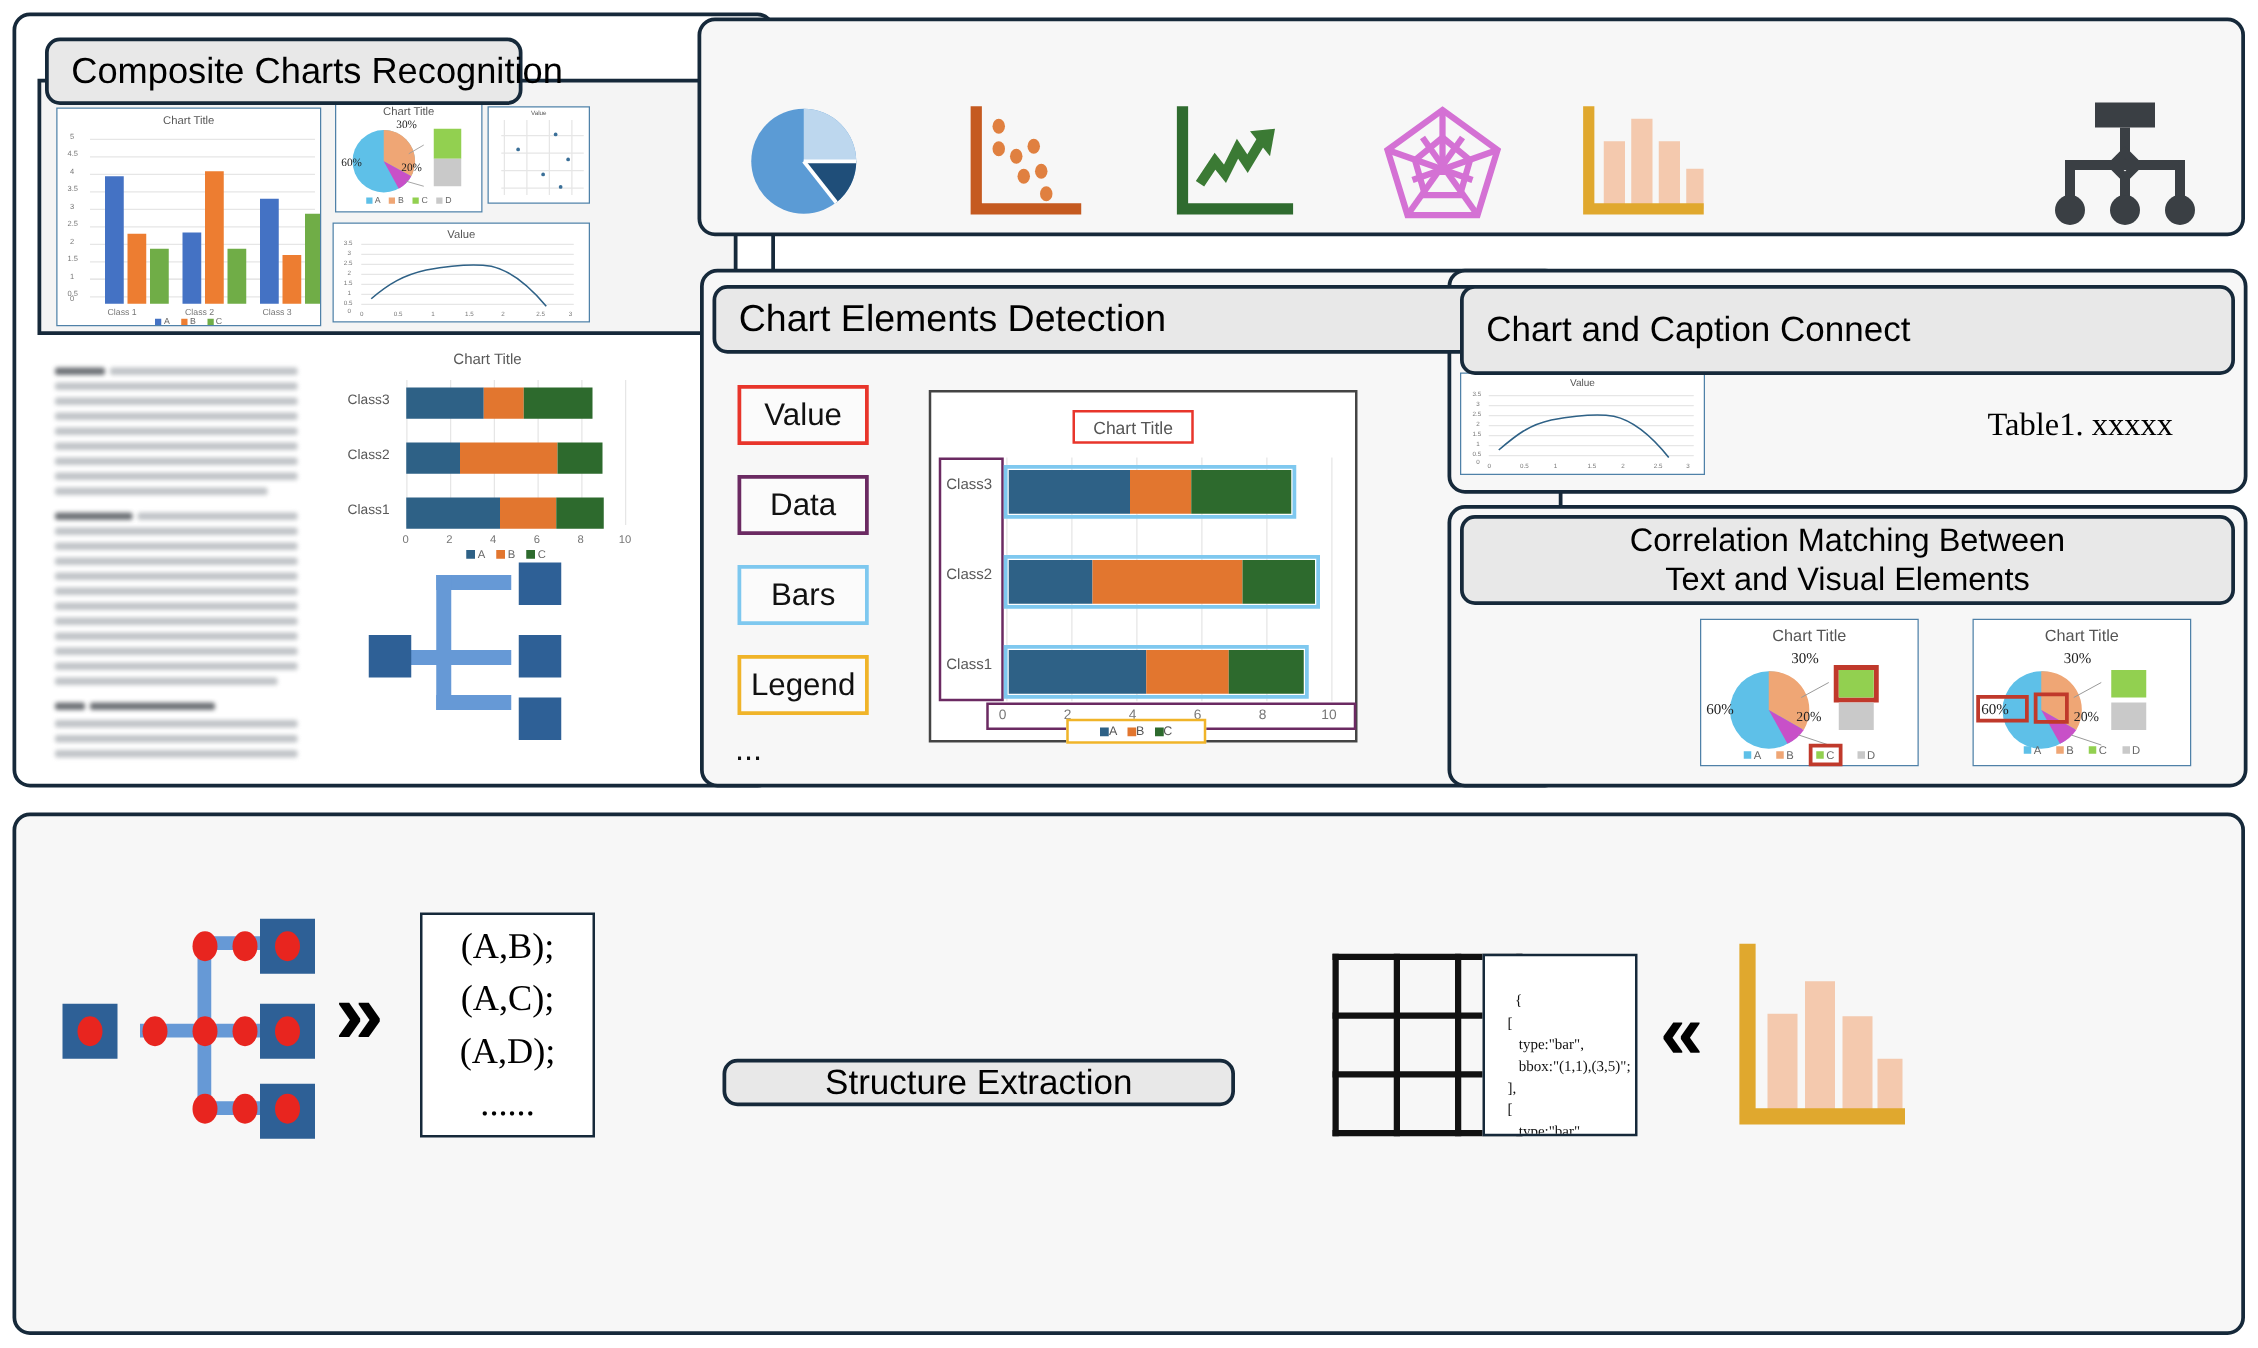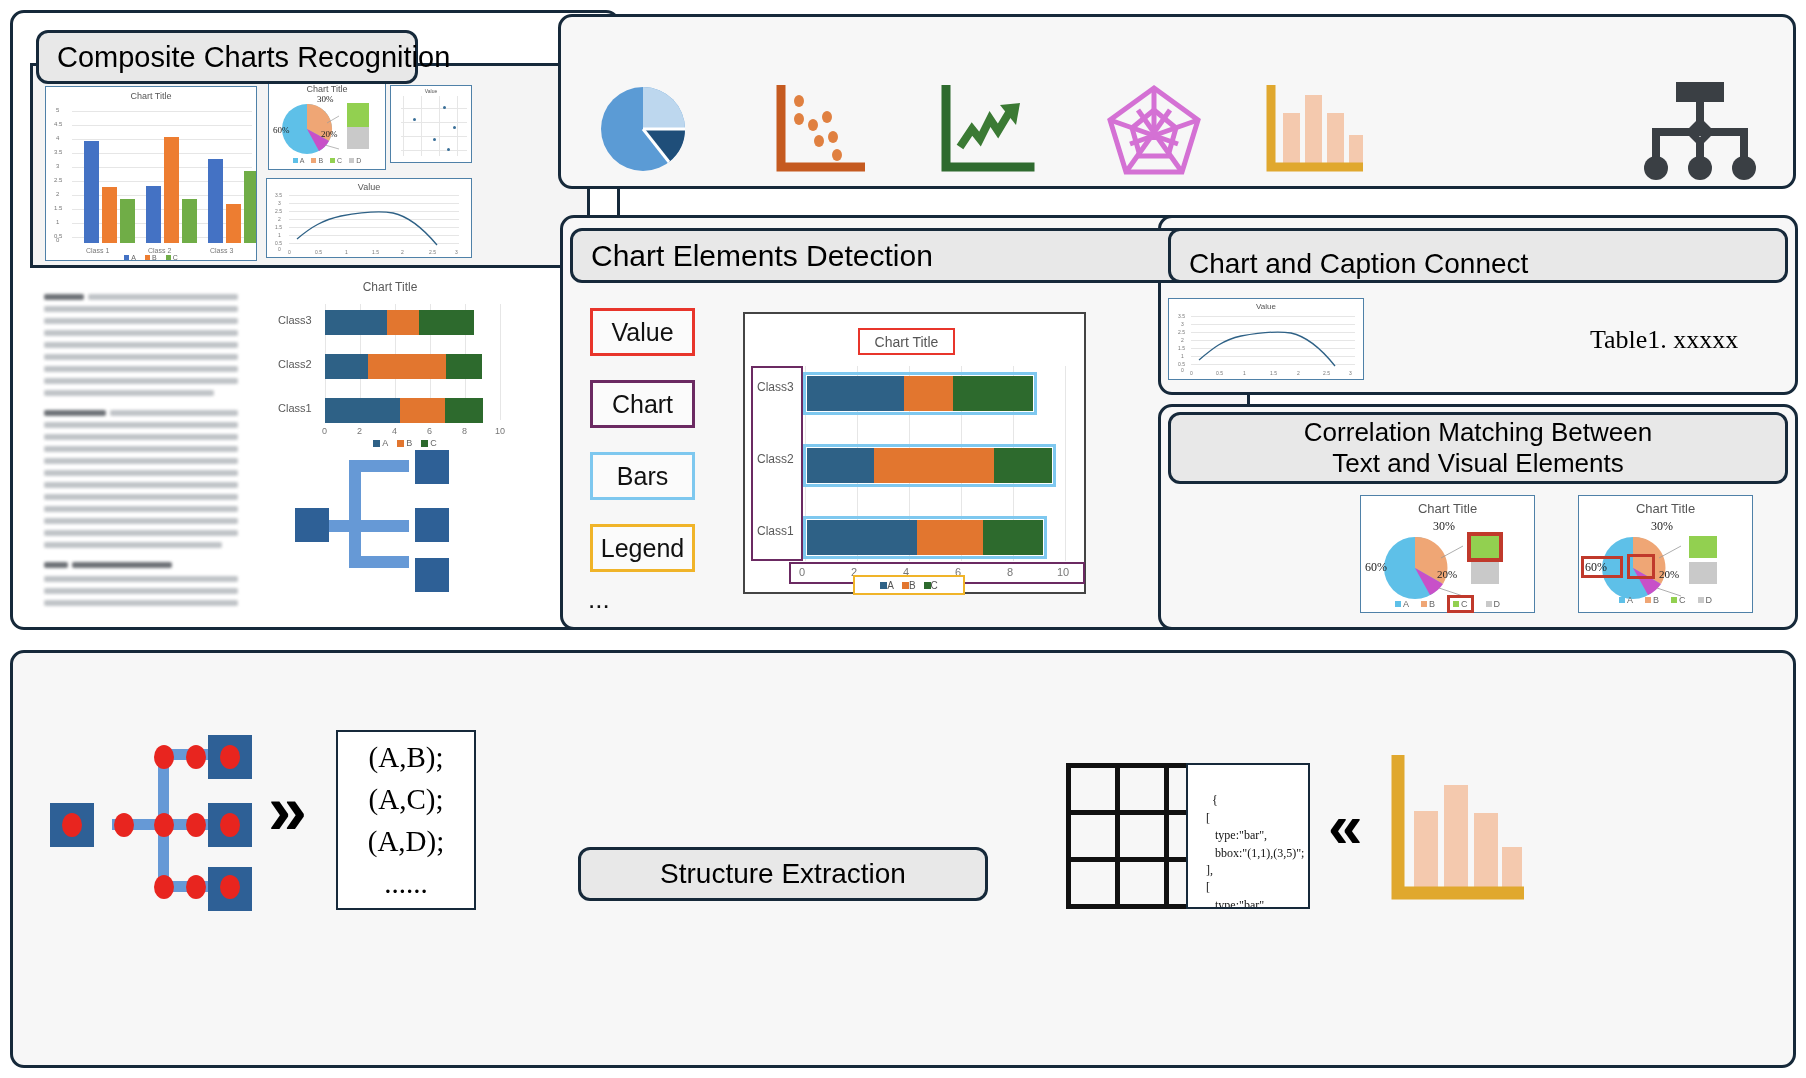--- a/index.html
+++ b/index.html
@@ -439,21 +439,21 @@
 
   <div class="panel" style="left:560px; top:215px; width:690px; height:415px;"></div>
   <div class="hdr" style="left:570px; top:228px; width:680px; height:55px; font-size:30px;">
     <span>Chart Elements Detection</span>
   </div>
 
   <div class="chip" style="left:590px; top:308px; width:105px; height:48px; border-color:#e8352b;">
     <span>Value</span>
   </div>
   <div class="chip" style="left:590px; top:380px; width:105px; height:48px; border-color:#6b2a62;">
-    <span>Chart</span>
+    <span>Data</span>
   </div>
   <div class="chip" style="left:590px; top:452px; width:105px; height:48px; border-color:#7ec8ef;">
     <span>Bars</span>
   </div>
   <div class="chip" style="left:590px; top:524px; width:105px; height:48px; border-color:#f0b429;">
     <span>Legend</span>
   </div>
   <div style="position:absolute; left:588px; top:584px; font-size:26px; color:#111;">
     <span>...</span>
   </div>
@@ -509,21 +509,21 @@
           <b style="font-weight:400">B</b>
         </i>
       <i style="font-style:normal; display:flex; align-items:center;">
           <span class="sw" style="background:#2d6a2d; width:7px; height:7px;"></span>
           <b style="font-weight:400">C</b>
         </i>
     </div>
   </div>
 
   <div class="panel" style="left:1158px; top:215px; width:640px; height:180px;"></div>
-  <div class="hdr" style="left:1168px; top:228px; width:620px; height:55px; font-size:28px;align-items:flex-end;">
+  <div class="hdr" style="left:1168px; top:228px; width:620px; height:72px; font-size:28px;">
     <span>Chart and Caption Connect</span>
   </div>
 
   <div class="mini" style="left:1168px; top:298px; width:196px; height:82px;">
     <div class="mini-title" style="top:3px; font-size:8px;">Value</div>
     <div class="gl" style="left:22px; top:17px; width:164px; height:1px;"></div>
     <div class="gl" style="left:22px; top:25px; width:164px; height:1px;"></div>
     <div class="gl" style="left:22px; top:33px; width:164px; height:1px;"></div>
     <div class="gl" style="left:22px; top:41px; width:164px; height:1px;"></div>
     <div class="gl" style="left:22px; top:49px; width:164px; height:1px;"></div>
@@ -658,21 +658,21 @@
     <span>»</span>
   </div>
 
   <div class="tuplebox" style="left:336px; top:730px; width:140px; height:180px;">
     <span>(A,B);</span>
     <span>(A,C);</span>
     <span>(A,D);</span>
     <span>......</span>
   </div>
 
-  <div class="hdr center" style="left:578px; top:847px; width:410px; height:54px; font-size:28px; border-radius:12px;">
+  <div class="hdr center" style="left:578px; top:847px; width:410px; height:38px; font-size:28px; border-radius:12px;">
     <span>Structure Extraction</span>
   </div>
 
   <div class="gridtable" style="left:1066px; top:763px; width:152px; height:146px;">
     <div style="left:0;   top:0;   width:152px; height:5px;"></div>
     <div style="left:0;   top:47px;width:152px; height:5px;"></div>
     <div style="left:0;   top:94px;width:152px; height:5px;"></div>
     <div style="left:0;   top:141px;width:152px; height:5px;"></div>
     <div style="left:0;   top:0;   width:5px;  height:146px;"></div>
     <div style="left:49px;top:0;   width:5px;  height:146px;"></div>

